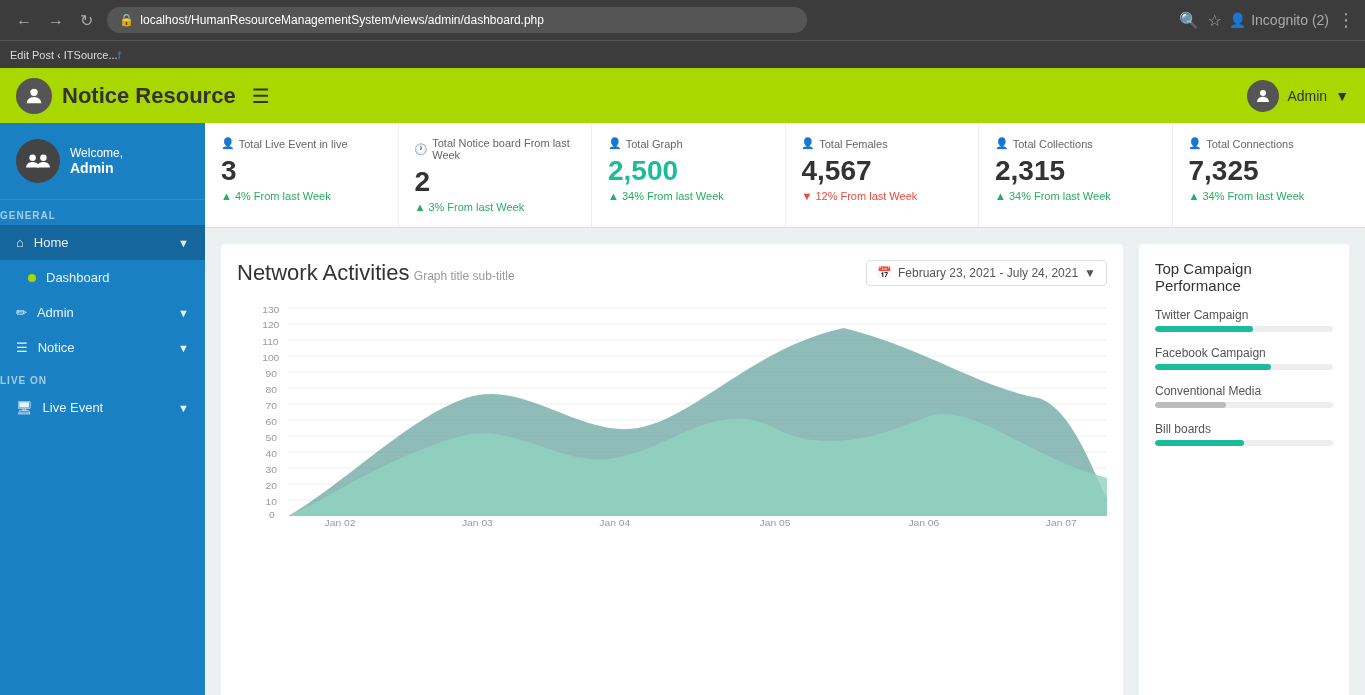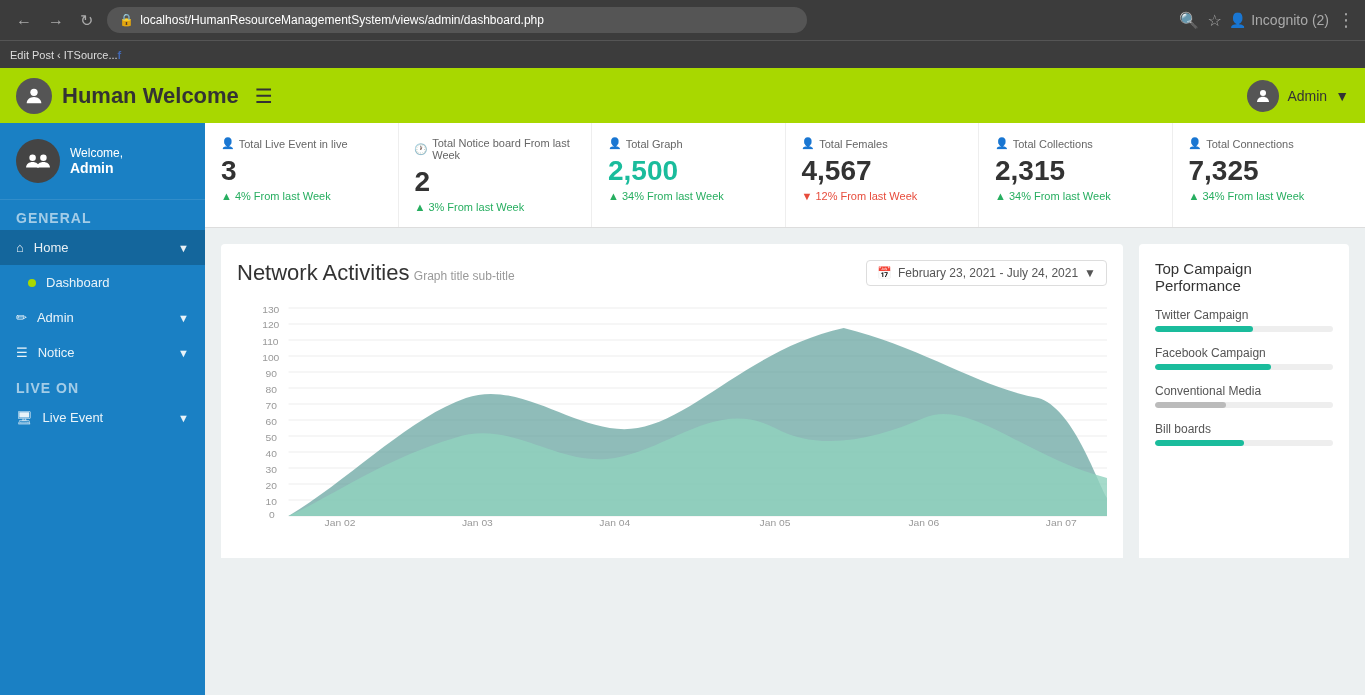--- a/index.html
+++ b/index.html
@@ -40,21 +40,21 @@
       background: #3c3c3c;
       height: 28px;
       display: flex;
       align-items: center;
       padding: 0 10px;
       border-top: 1px solid #555;
     }
     .bookmark-item { color: #ddd; font-size: 11px; display: flex; align-items: center; gap: 4px; cursor: pointer; }
 
     
-    .app { display: flex; height: 490px; }
+    .app { display: flex; height: 627px; }
 
     
     .top-nav {
       background: #a8d800;
       height: 55px;
       display: flex;
       align-items: center;
       padding: 0 16px;
       position: absolute;
       top: 68px;
@@ -93,23 +93,23 @@
     }
     .sidebar-avatar {
       width: 44px; height: 44px; background: #444; border-radius: 50%;
       display: flex; align-items: center; justify-content: center; color: white; font-size: 22px;
     }
     .sidebar-user-info { color: white; }
     .sidebar-user-info .welcome { font-size: 12px; }
     .sidebar-user-info .username { font-size: 14px; font-weight: bold; }
     .sidebar-section-label {
       color: rgba(255,255,255,0.6);
-      font-size: 14px;
+      font-size: 10px;
       font-weight: bold;
-      padding: 10px 16px 4px;
+      padding: 10px 0 4px;
       letter-spacing: 1px;
     }
     .sidebar-item {
       display: flex;
       align-items: center;
       gap: 10px;
       padding: 10px 16px;
       color: rgba(255,255,255,0.9);
       font-size: 13px;
       cursor: pointer;
@@ -231,21 +231,21 @@
 </div>
 
 <div class="top-nav">
   <div class="top-nav-brand">
     <div class="avatar-icon">
       <svg width="22" height="22" viewBox="0 0 24 24" fill="white">
         <circle cx="12" cy="8" r="4"></circle>
           <path d="M4 20c0-4 3.6-7 8-7s8 3 8 7"></path>
       </svg>
     </div>
-    <span>Human Welcome</span>
+    <span>Notice Resource</span>
   </div>
   <span class="hamburger">☰</span>
   <div class="top-nav-right">
     <div class="avatar-circle">
       <svg width="18" height="18" viewBox="0 0 24 24" fill="white">
         <circle cx="12" cy="8" r="4"></circle>
           <path d="M4 20c0-4 3.6-7 8-7s8 3 8 7"></path>
       </svg>
     </div>
     <span>Admin</span>

